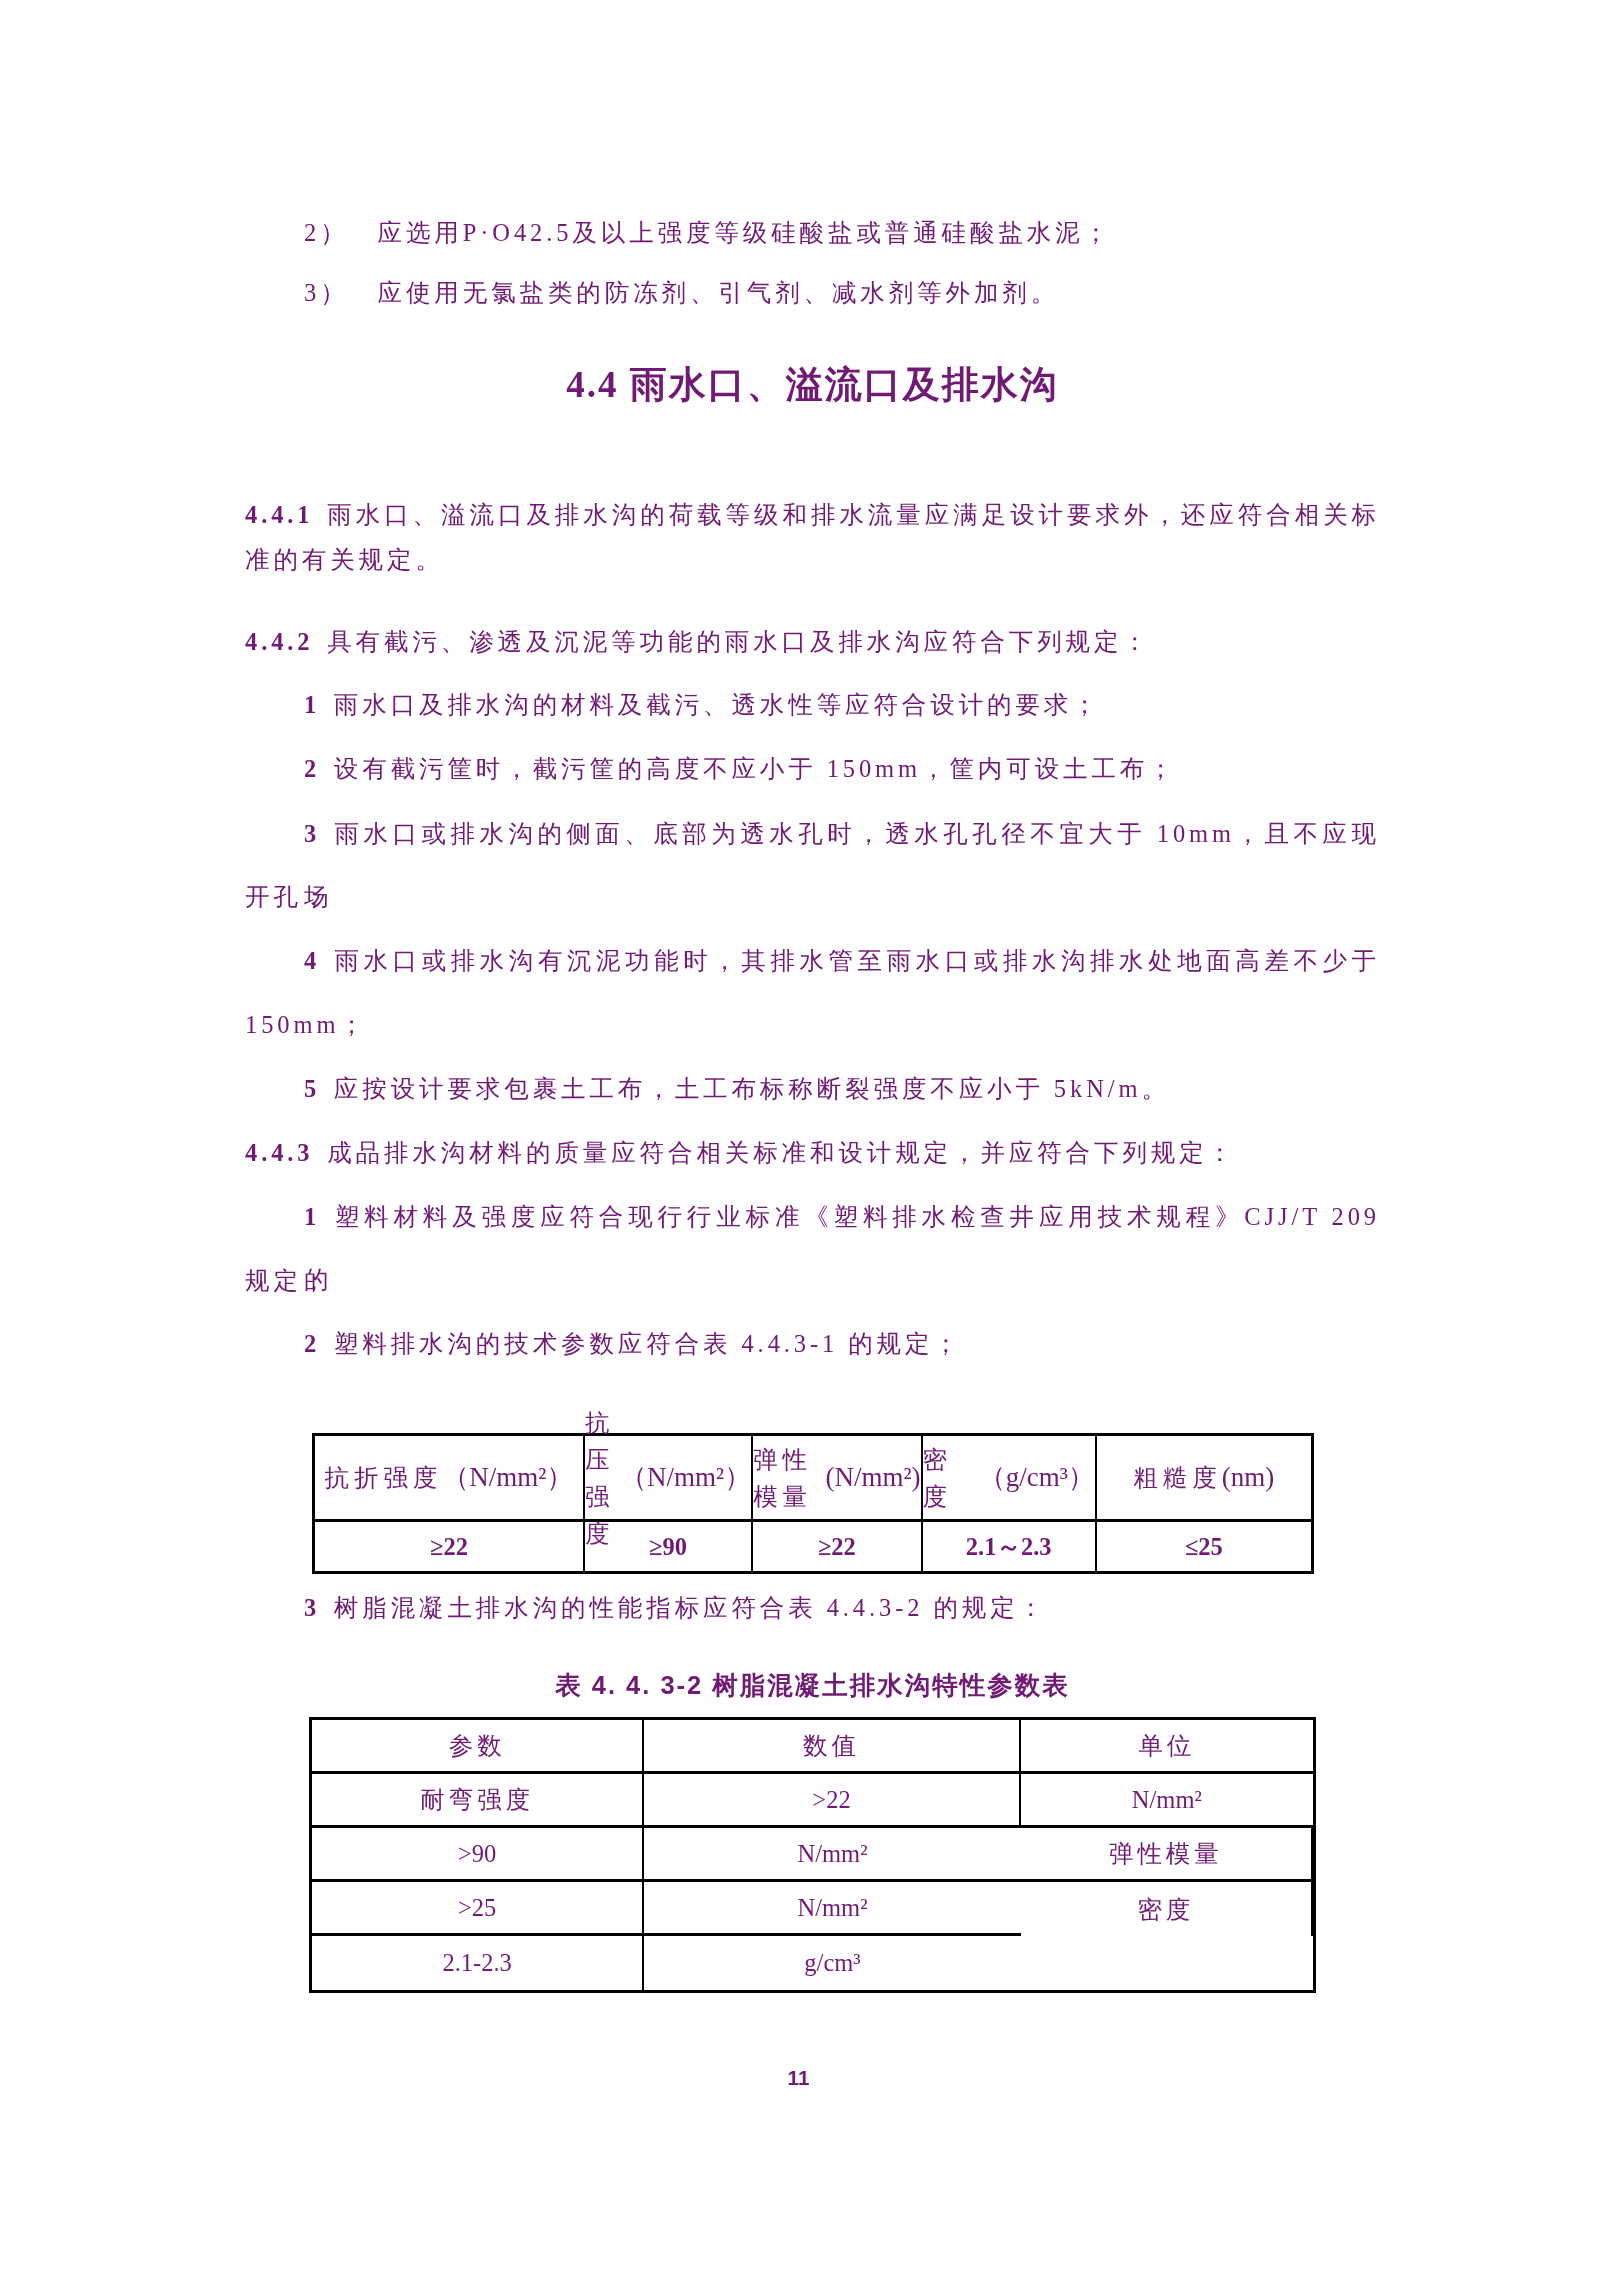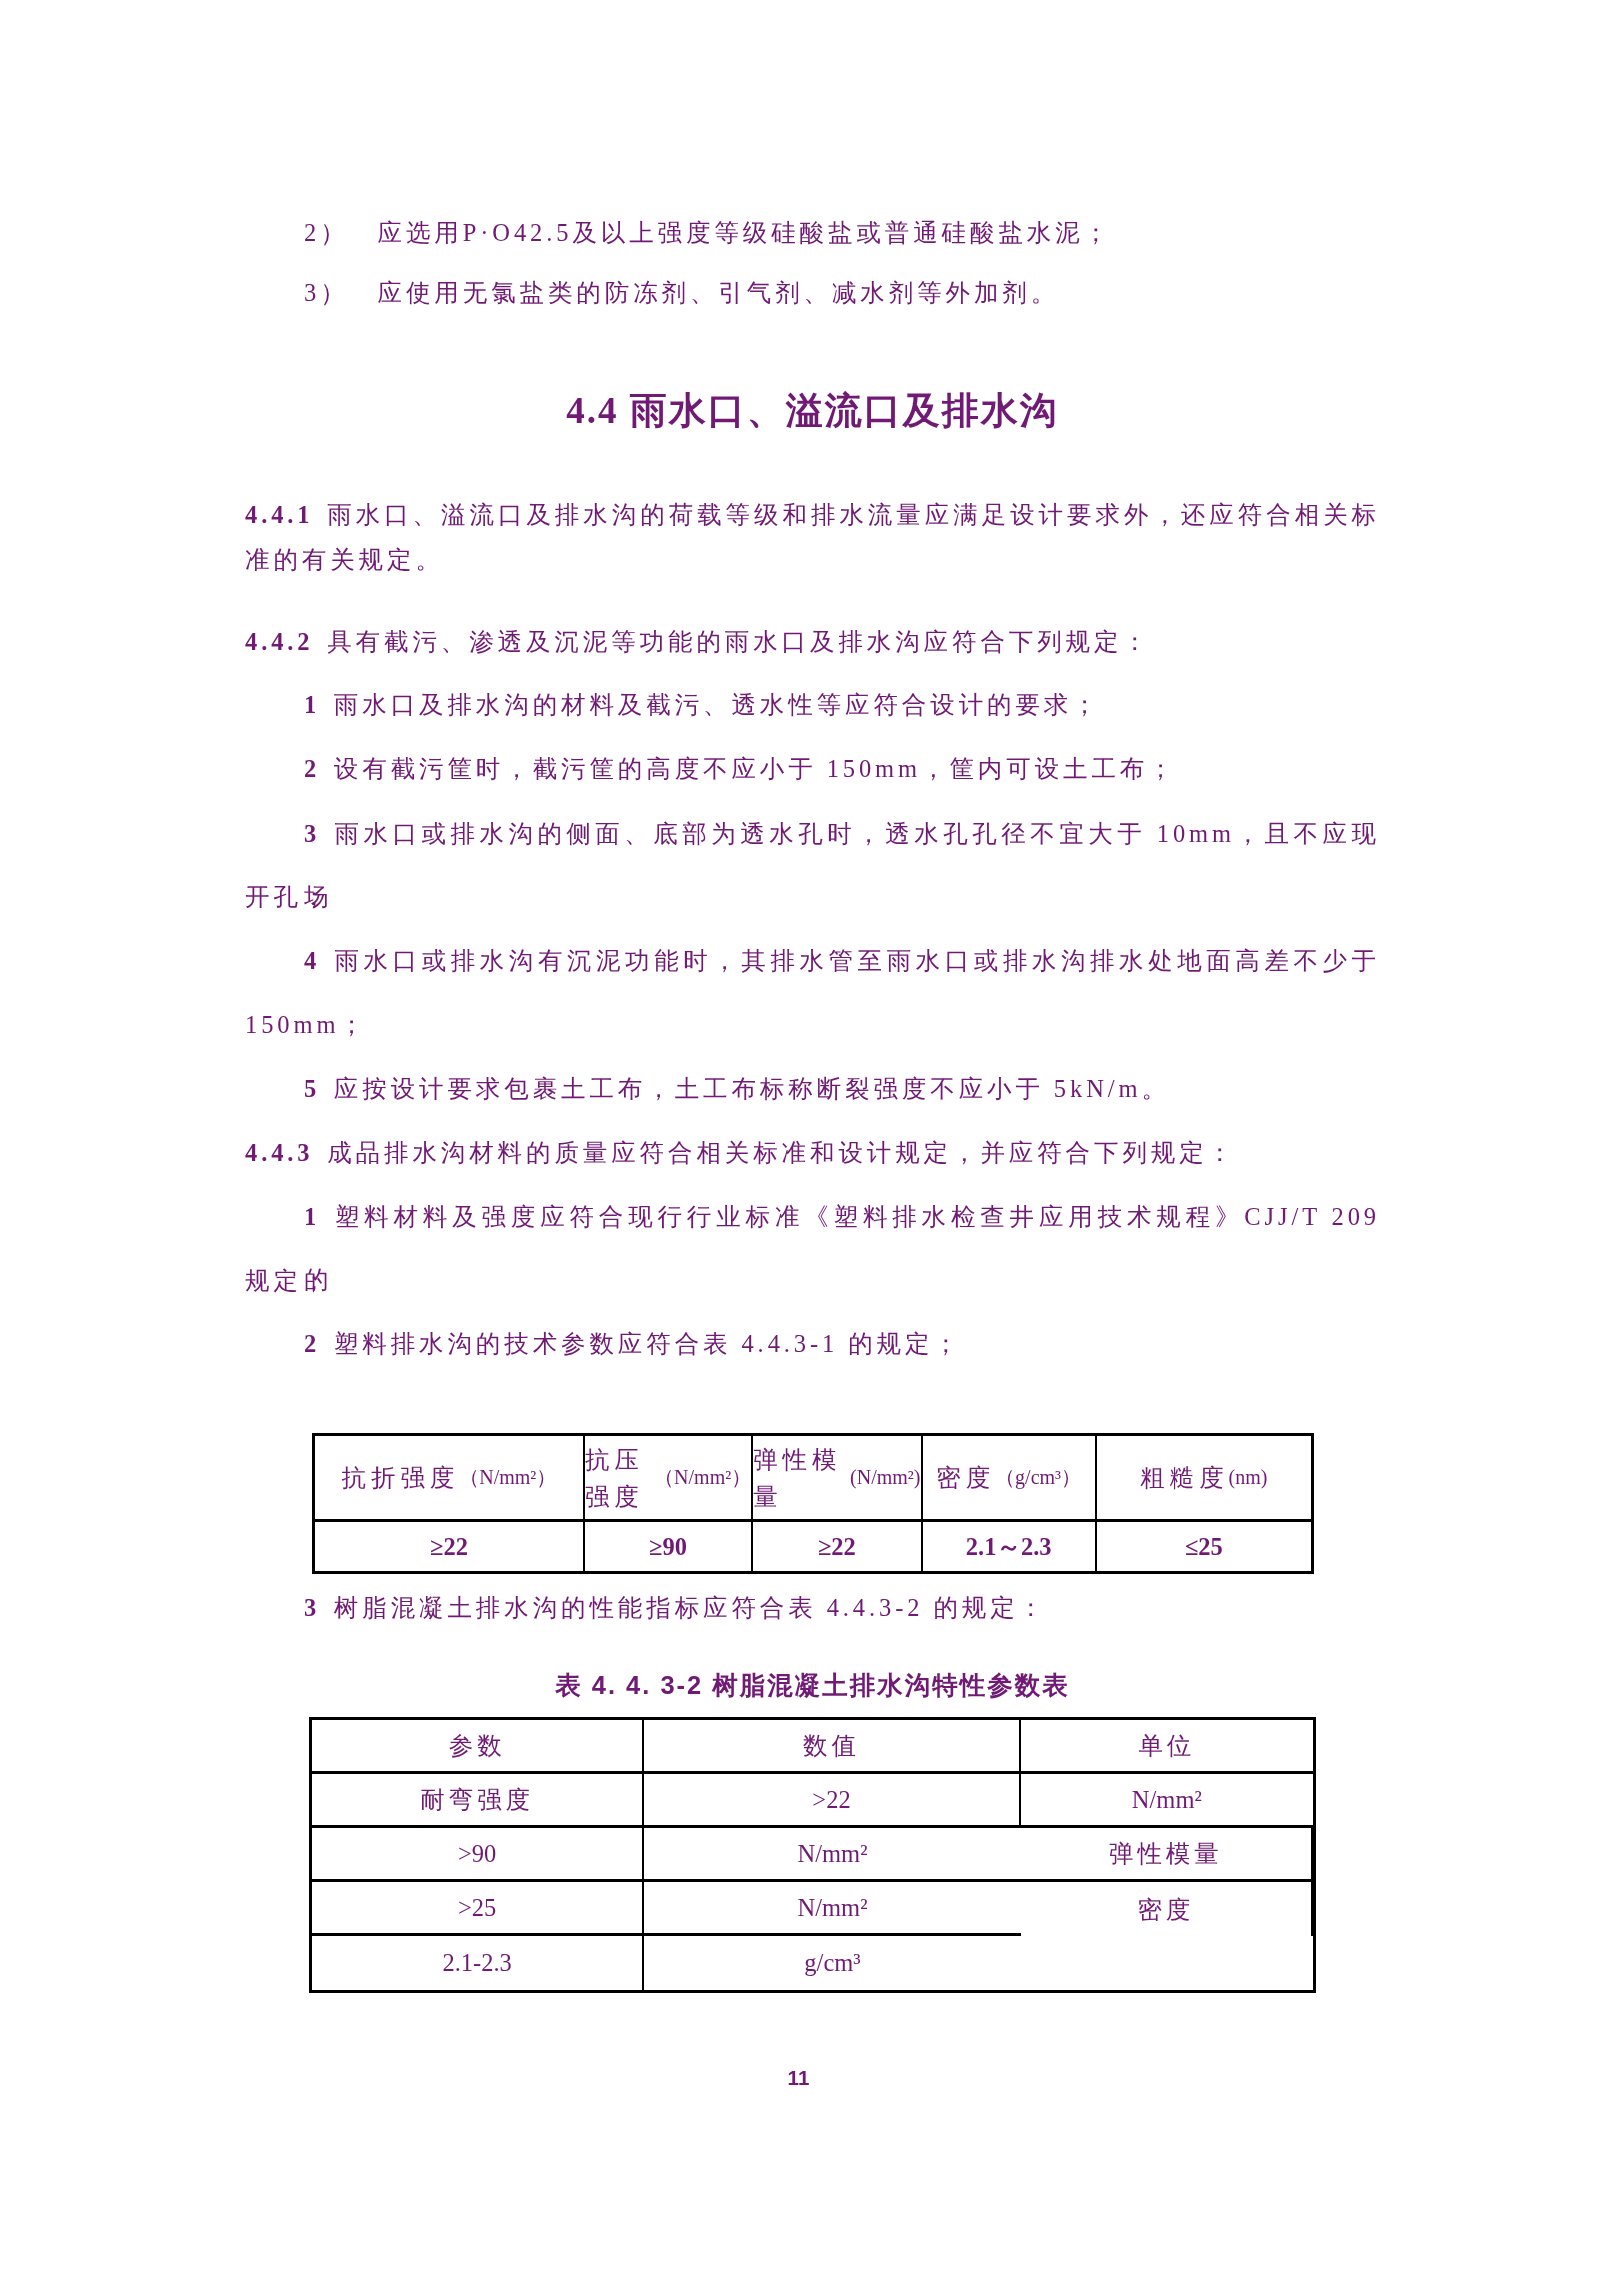--- a/index.html
+++ b/index.html
@@ -27,21 +27,21 @@
   .justify{
     text-align:justify;
     text-align-last:justify;
     white-space:normal;
   }
   .b{font-weight:bold;}
   .g30{display:inline-block;width:29px;}
   .g14{display:inline-block;width:13.7px;}
   .heading{
     position:absolute;
-    left:245px;top:377px;width:1135px;height:67px;line-height:67px;
+    left:245px;top:351px;width:1135px;height:67px;line-height:67px;
     text-align:center;
     font-size:37px;font-weight:bold;letter-spacing:2px;
     white-space:nowrap;
   }
   .caption{
     position:absolute;
     left:245px;width:1135px;height:55px;line-height:55px;
     text-align:center;
     font-family:"Liberation Sans","DejaVu Sans",sans-serif;
     font-size:25.5px;font-weight:bold;letter-spacing:2px;
@@ -57,21 +57,21 @@
     background:#fff;
   }
   .tbl1 .hc{
     border-right:2.9px solid #000;
     border-bottom:3.9px solid #000;
     display:flex;flex-direction:row;align-items:center;justify-content:center;
     box-sizing:border-box;
   }
   .tbl1 .hc.last,.tbl1 .vc.last{border-right:none;}
   .tbl1 .hname{font-size:24.5px;letter-spacing:4.9px;line-height:37px;}
-  .tbl1 .hunit{font-size:20px;letter-spacing:0;line-height:33px;}
+  .tbl1 .hunit{font-size:27px;letter-spacing:0;line-height:33px;}
   .tbl1 .vc{
     border-right:2.9px solid #000;
     display:flex;align-items:center;justify-content:center;
     font-size:24.5px;box-sizing:border-box;font-weight:bold;
   }
   
   .tbl2{
     position:absolute;left:309px;top:1717px;width:1007px;
     border:3.9px solid #000;box-sizing:border-box;
     display:grid;

